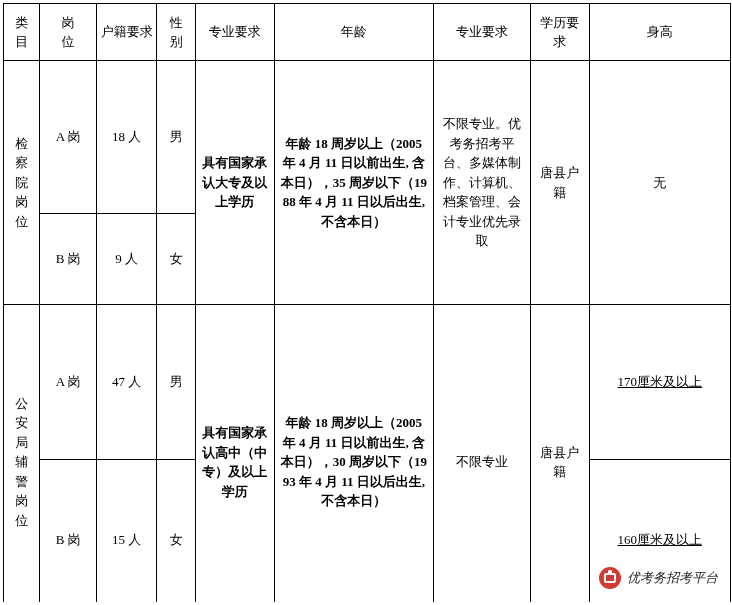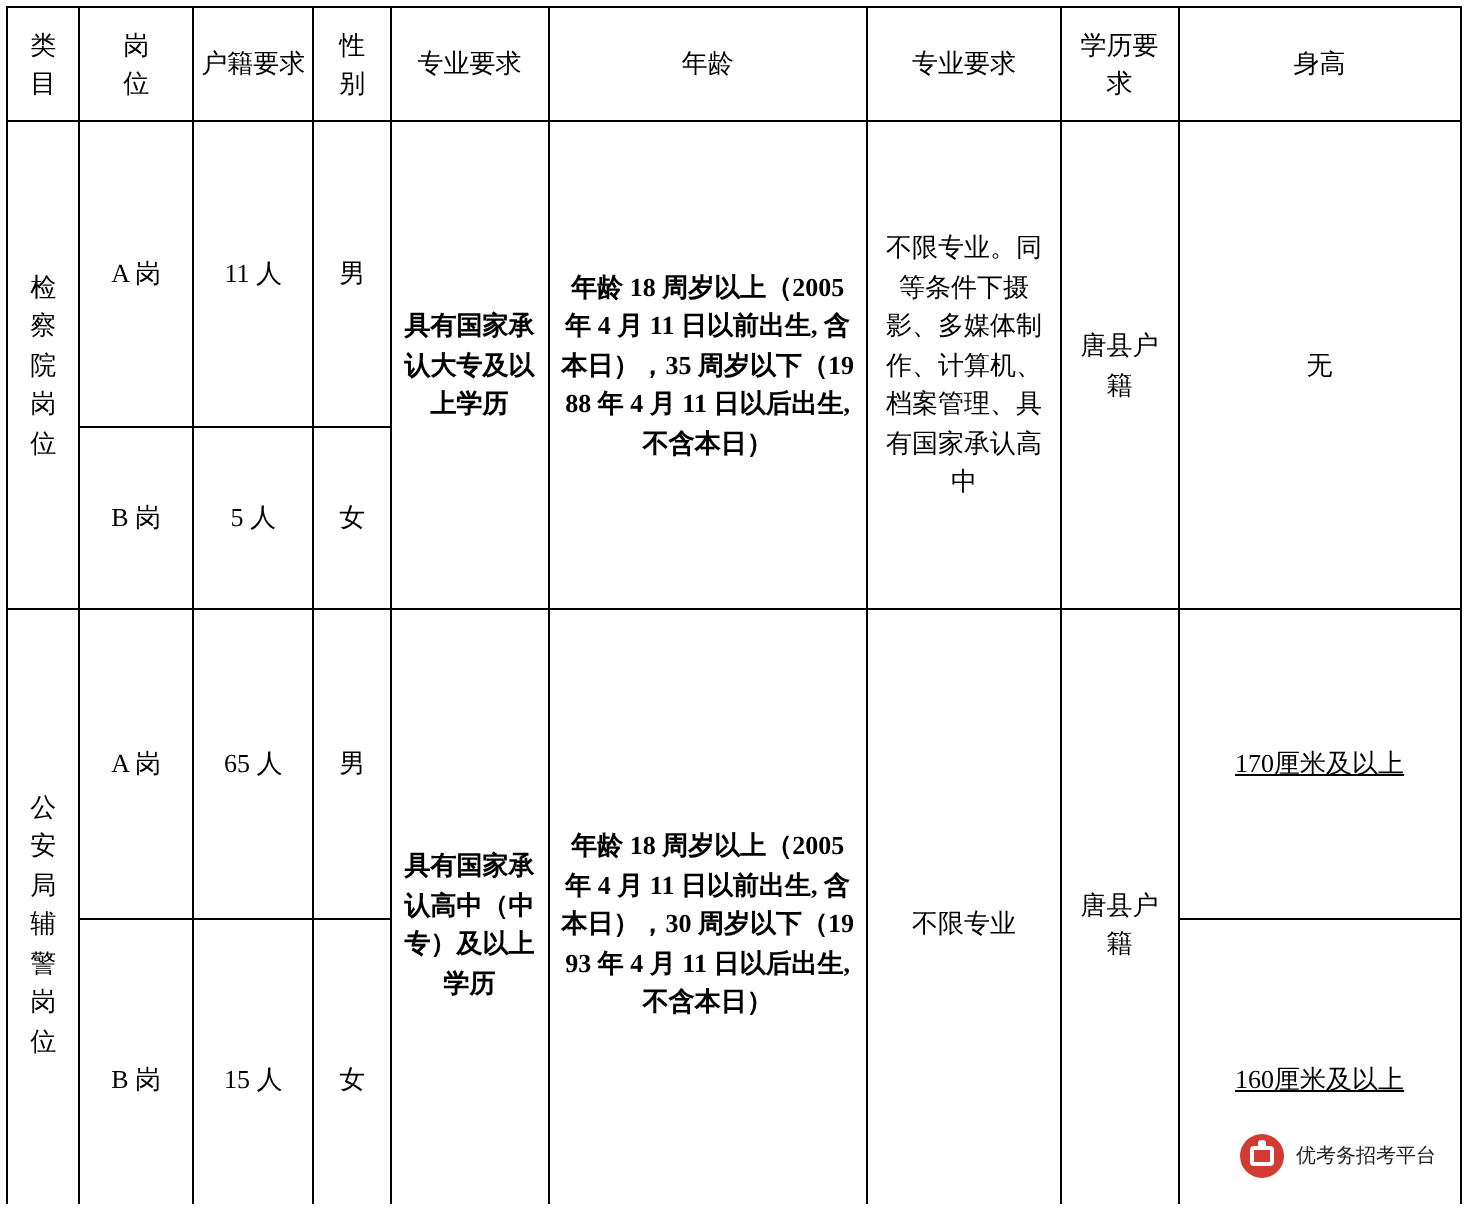--- a/index.html
+++ b/index.html
@@ -84,22 +84,23 @@
 
   
   .watermark {
     position: absolute;
     right: 14px;
     bottom: 16px;
     display: flex;
     align-items: center;
     gap: 6px;
     font-family: "Liberation Sans", sans-serif;
-    font-size: 10px;
+    font-size: 13px;
     color: #222;
+    font-style: italic;
   }
   .wm-badge {
     width: 22px;
     height: 22px;
     border-radius: 50%;
     background: #d23b32;
     position: relative;
     flex: 0 0 auto;
   }
   .wm-badge:before {
@@ -183,48 +184,48 @@
         <td rowspan="2" class="vert">
           <span>
               <span>检</span>
               <span>察</span>
               <span>院</span>
               <span>岗</span>
               <span>位</span>
             </span>
         </td>
         <td>A 岗</td>
-        <td>11 人</td>
+        <td>18 人</td>
         <td>男</td>
         <td rowspan="2" class="just">具有国家承认大专及以上学历</td>
         <td rowspan="2" class="just">年龄 18 周岁以上（2005 年 4 月 11 日以前出生, 含本日），35 周岁以下（1988 年 4 月 11 日以后出生, 不含本日）</td>
-        <td rowspan="2" class="small-left">不限专业。同等条件下摄影、多媒体制作、计算机、档案管理、具有国家承认高中</td>
+        <td rowspan="2" class="small-left">不限专业。优考务招考平台、多媒体制作、计算机、档案管理、会计专业优先录取</td>
         <td rowspan="2">唐县户籍</td>
         <td rowspan="2">无</td>
       </tr>
       <tr class="tall2">
         <td>B 岗</td>
-        <td>5 人</td>
+        <td>9 人</td>
         <td>女</td>
       </tr>
 
       <tr class="tall3">
         <td rowspan="2" class="vert">
           <span>
               <span>公</span>
               <span>安</span>
               <span>局</span>
               <span>辅</span>
               <span>警</span>
               <span>岗</span>
               <span>位</span>
             </span>
         </td>
         <td>A 岗</td>
-        <td>65 人</td>
+        <td>47 人</td>
         <td>男</td>
         <td rowspan="2" class="just">具有国家承认高中（中专）及以上学历</td>
         <td rowspan="2" class="just">年龄 18 周岁以上（2005 年 4 月 11 日以前出生, 含本日），30 周岁以下（1993 年 4 月 11 日以后出生, 不含本日）</td>
         <td rowspan="2">不限专业</td>
         <td rowspan="2">唐县户籍</td>
         <td class="nowrapcell">170厘米及以上</td>
       </tr>
       <tr class="tall4">
         <td>B 岗</td>
         <td>15 人</td>

